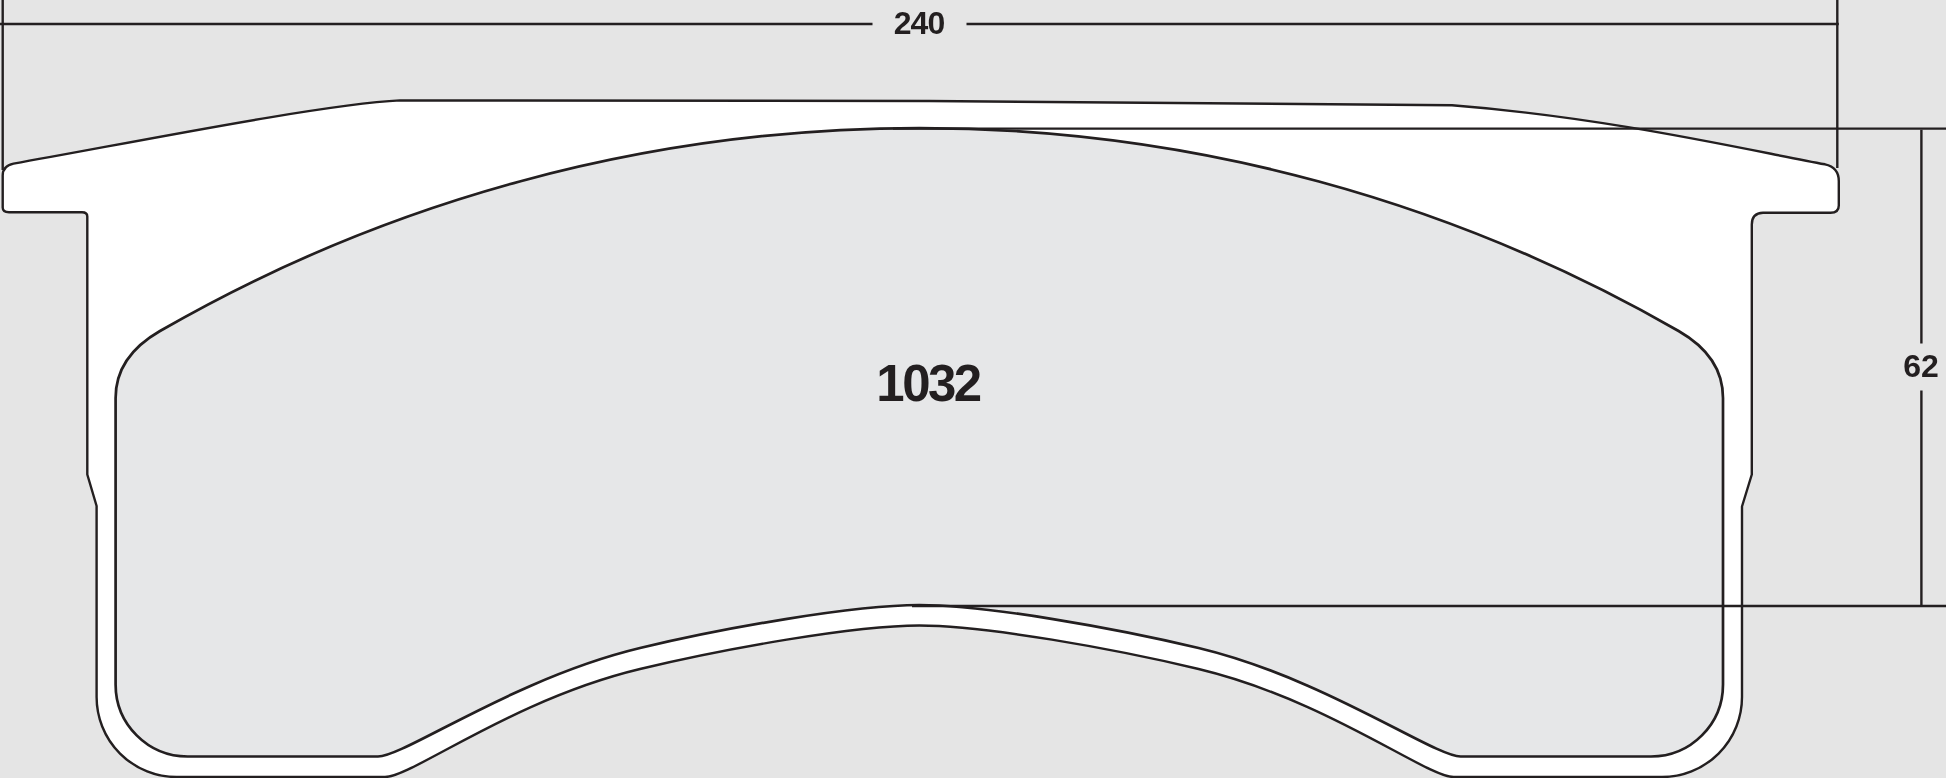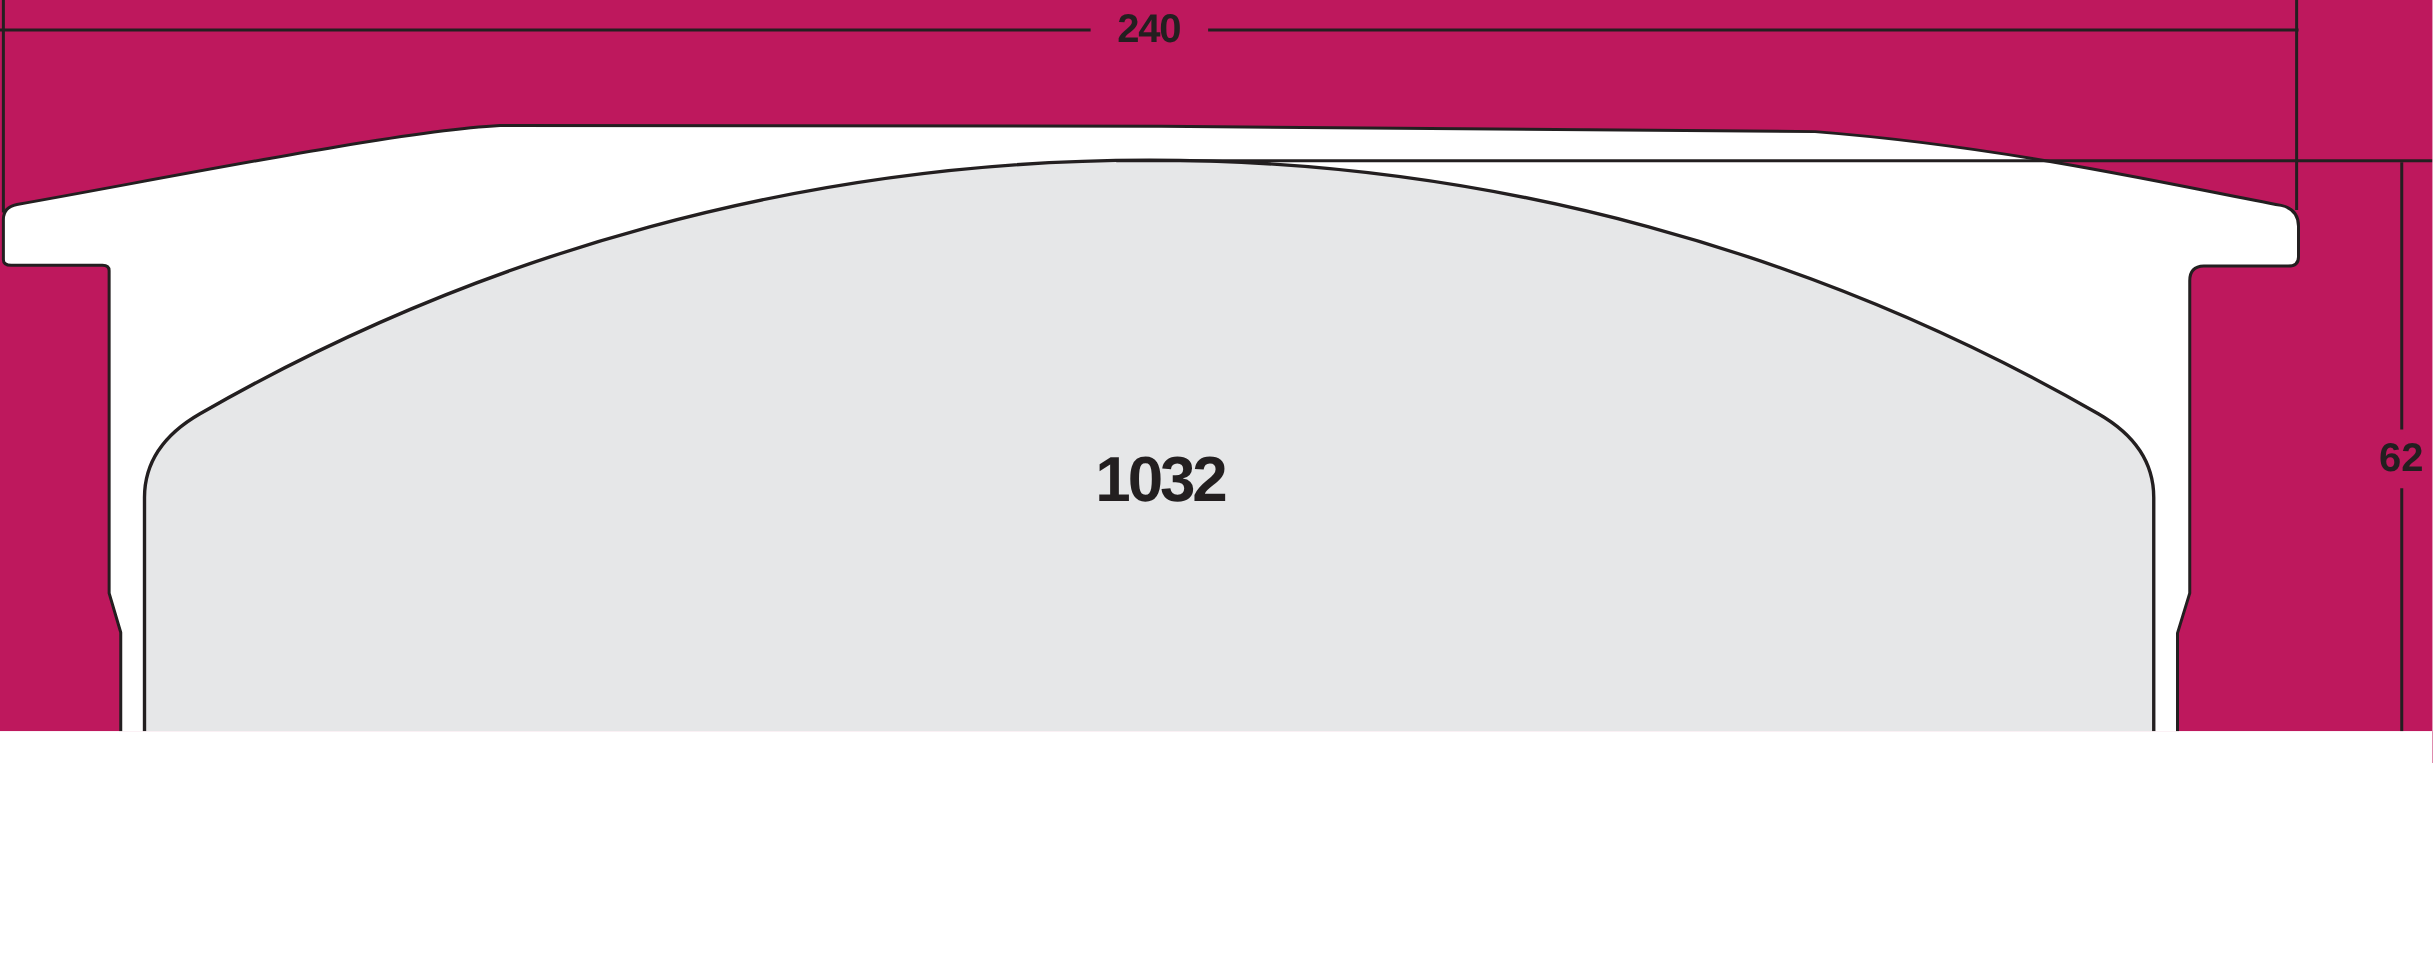--- a/index.html
+++ b/index.html
@@ -1,16 +1,16 @@
 <!DOCTYPE html>
 <html><head>
 <meta charset="utf-8">
 <style>
   html,body{margin:0;padding:0;background:#ffffff;}
-  .page{position:relative;width:1946px;height:585px;background:#be185d;overflow:hidden;}
+  .page{position:relative;width:1946px;height:778px;background:#e5e5e5;overflow:hidden;}
   svg{display:block;}
   text{font-family:"Liberation Sans", sans-serif;font-weight:bold;fill:#231f20;}
 </style>
 </head>
 <body>
 
 <div class="page">
 <svg width="1946" height="778" viewBox="0 0 1946 778" xmlns="http://www.w3.org/2000/svg">
 
   <path d="M 2.7,207.5 V 175.5 Q 2.7,165.8 13.5,163.6 C 130,143 320,104.5 400,100.4 C 700,99.4 1150,101.3 1452,105.3 C 1608,117.5 1745,149.5 1825,164.3 Q 1838.8,167.3 1838.8,181 V 205.5 Q 1838.8,212.8 1830.5,212.8 H 1763 Q 1751.8,213.2 1751.8,224.5 V 474.5 L 1742,506.5 V 697 A 80 80 0 0 1 1662,777 H 1453.6 C 1426.5,777 1326.3,699.6 1198.6,669 C 1114.2,648.8 984.8,625.5 919.3,625.5 C 853.8,625.5 724.4,648.8 640,669 C 512.3,699.6 412.1,777 385,777 H 176.6 A 80 80 0 0 1 96.6,697 V 506 L 87.3,474.5 V 216.5 Q 87.3,212.2 82,212.2 H 9 Q 2.7,212.2 2.7,207.5 Z" fill="#ffffff" stroke="#231f20" stroke-width="2.4" stroke-linejoin="round"></path>

